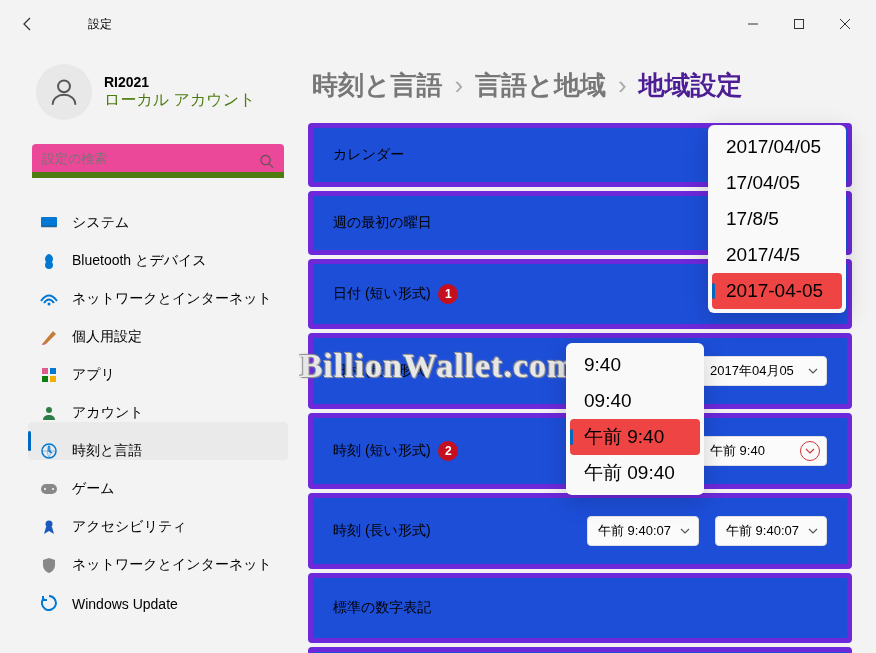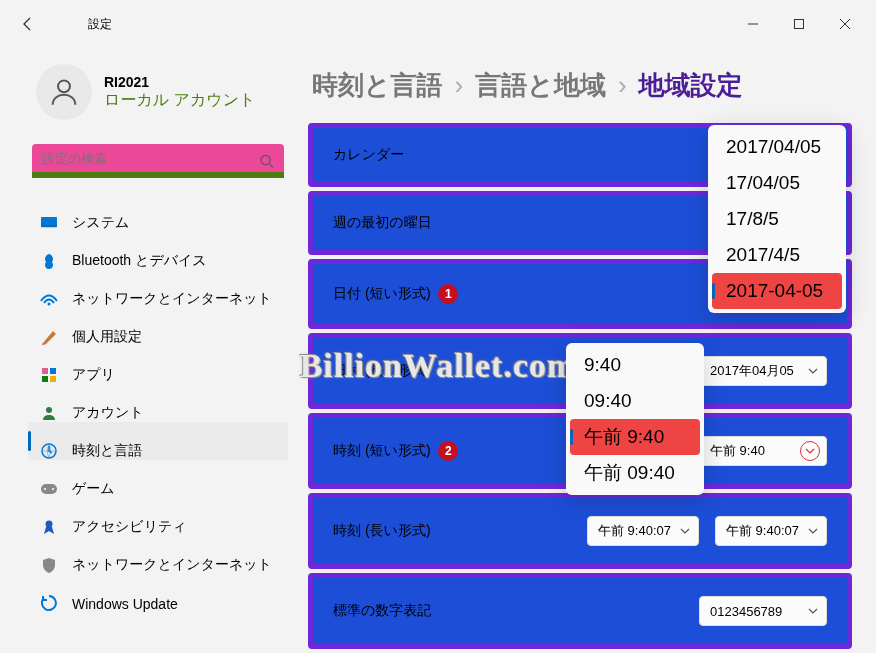--- a/index.html
+++ b/index.html
@@ -275,28 +275,20 @@
           <span class="chev">
               <svg width="10" height="10">
                 <path d="M1 3 L5 7 L9 3" stroke="#555" fill="none" stroke-width="1.2"></path>
               </svg>
             </span>
         </div>
       </div>
     </div>
     <div class="panel">
       <span class="label">標準の数字表記</span>
-      <div class="dd">
-        <span>0123456789</span>
-        <span class="chev">
-            <svg width="10" height="10">
-              <path d="M1 3 L5 7 L9 3" stroke="#555" fill="none" stroke-width="1.2"></path>
-            </svg>
-          </span>
-      </div>
     </div>
     <div class="panel" style="min-height:40px;padding:10px 20px;">
       <span class="label"></span>
       <div class="dd small">
         <span style="color:#888;">XJIS</span>
         <span class="chev">
             <svg width="10" height="10">
               <path d="M1 3 L5 7 L9 3" stroke="#555" fill="none" stroke-width="1.2"></path>
             </svg>
           </span>

